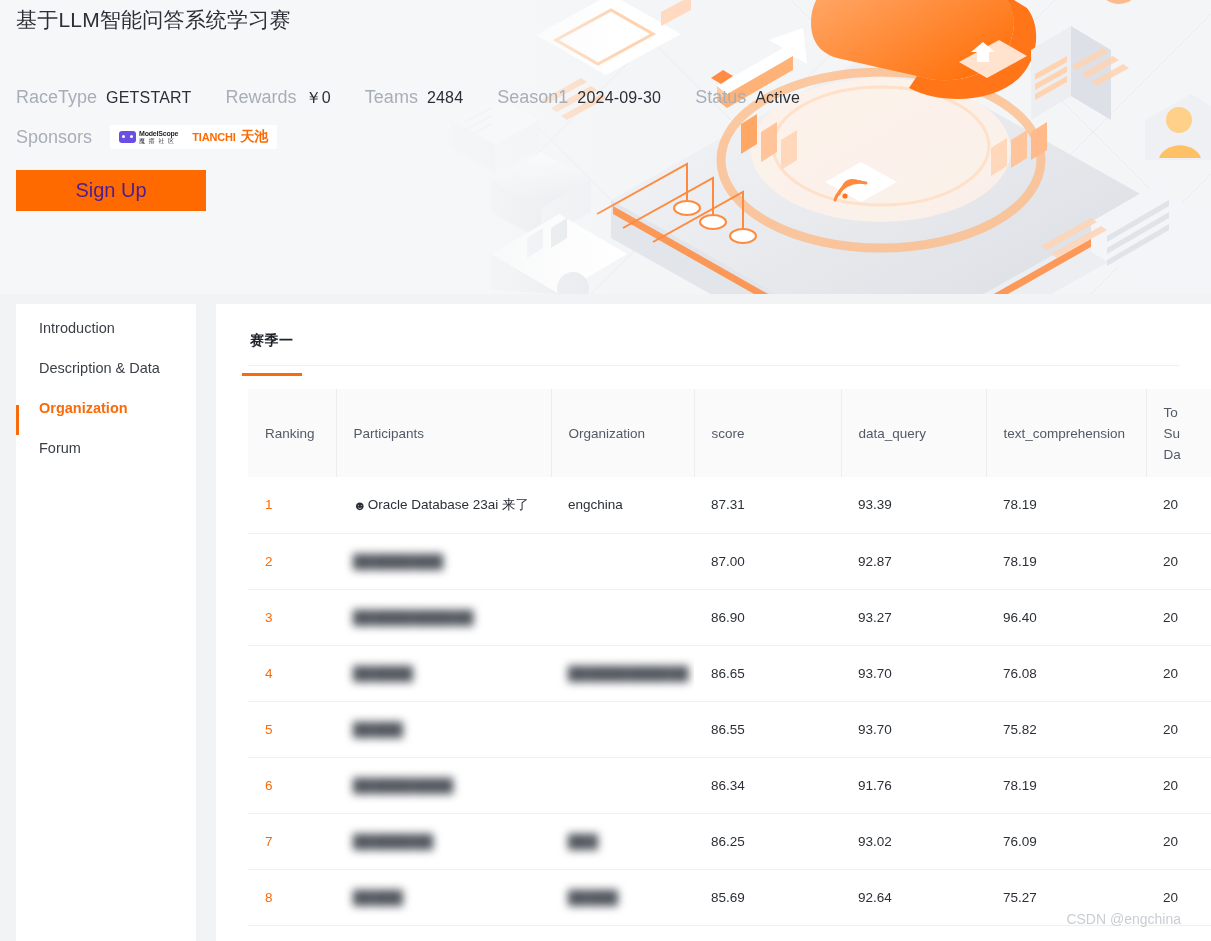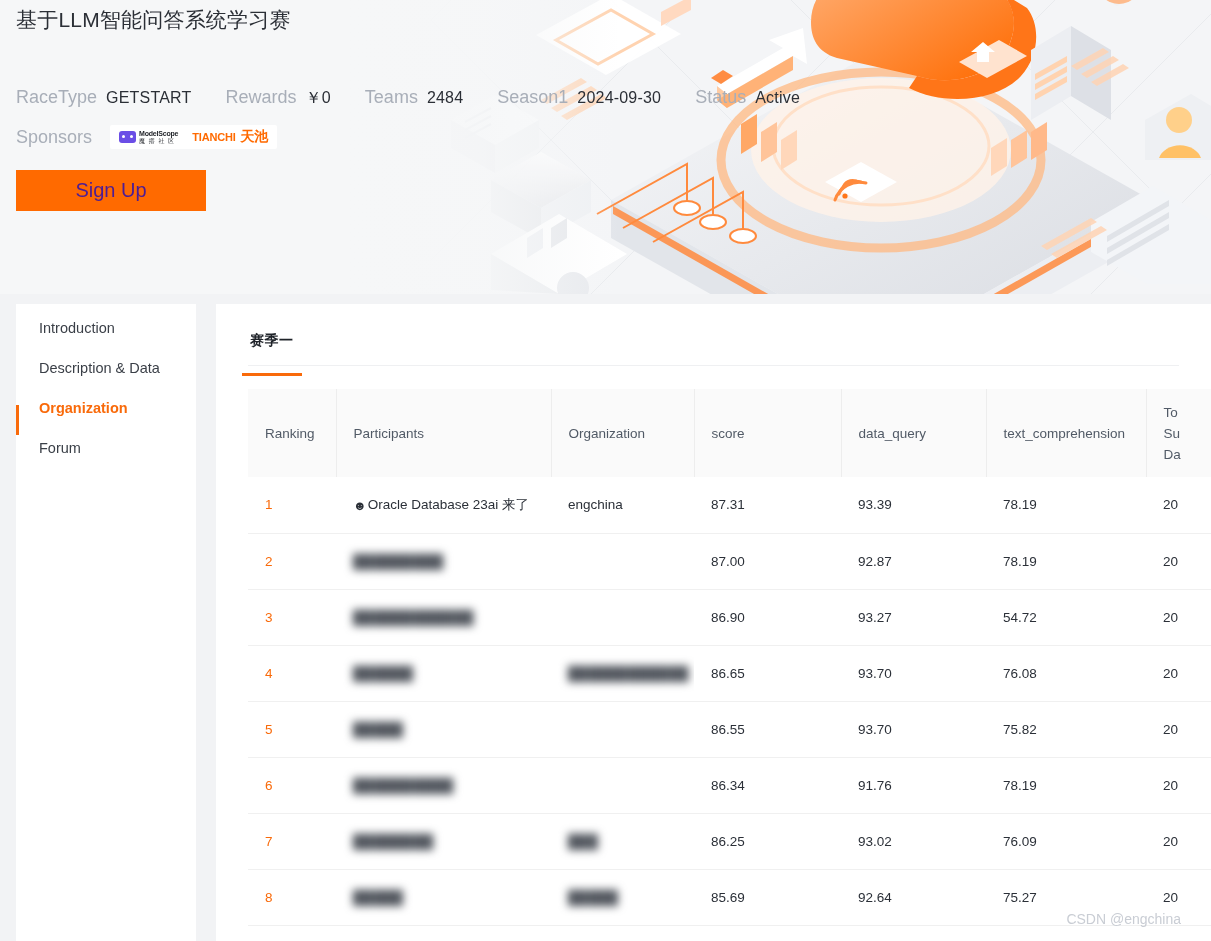--- a/index.html
+++ b/index.html
@@ -514,21 +514,21 @@
                 <td>92.87</td>
                 <td>78.19</td>
                 <td>20</td>
               </tr>
               <tr>
                 <td class="rank-cell">3</td>
                 <td><span class="blurred">████████████</span></td>
                 <td></td>
                 <td>86.90</td>
                 <td>93.27</td>
-                <td>54.72</td>
+                <td>96.40</td>
                 <td>20</td>
               </tr>
               <tr>
                 <td class="rank-cell">4</td>
                 <td><span class="blurred">██████</span></td>
                 <td><span class="blurred">████████████</span></td>
                 <td>86.65</td>
                 <td>93.70</td>
                 <td>76.08</td>
                 <td>20</td>

